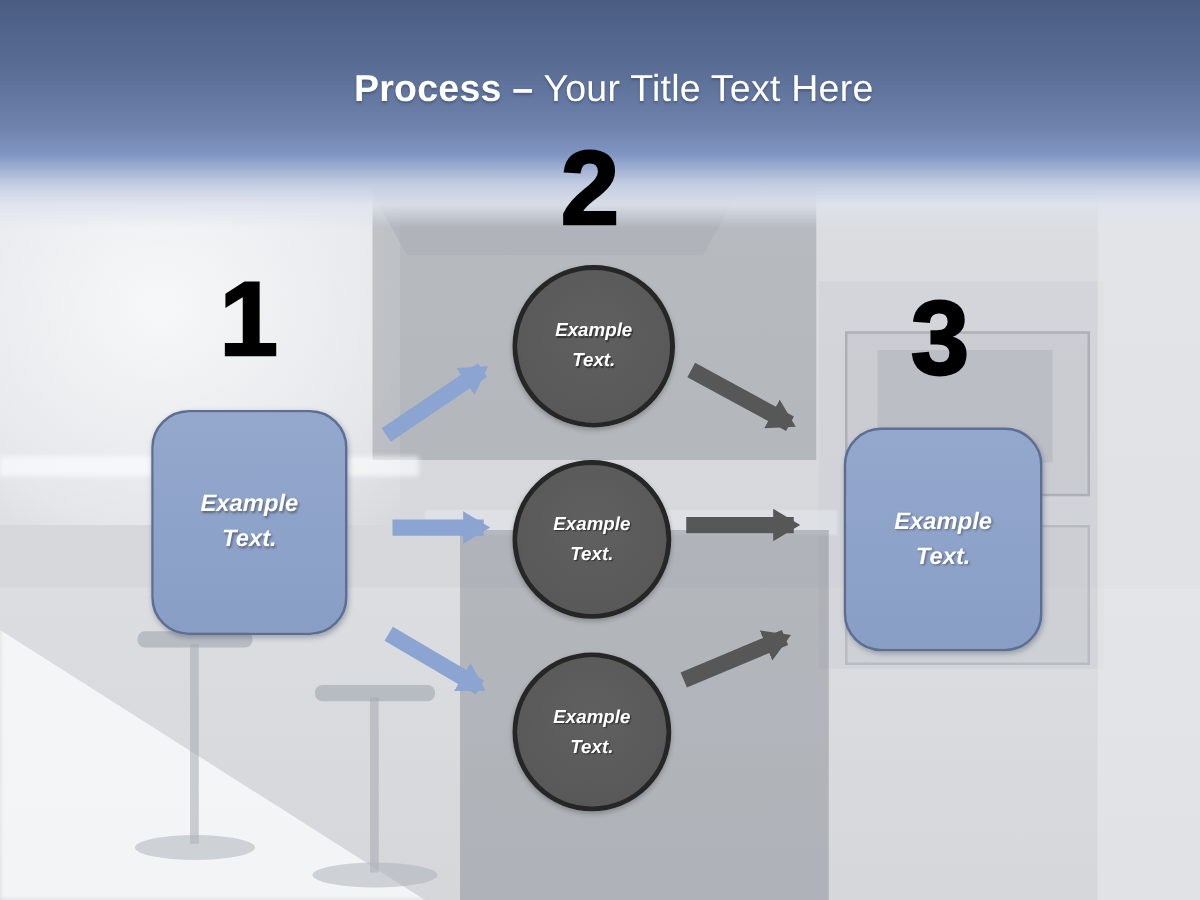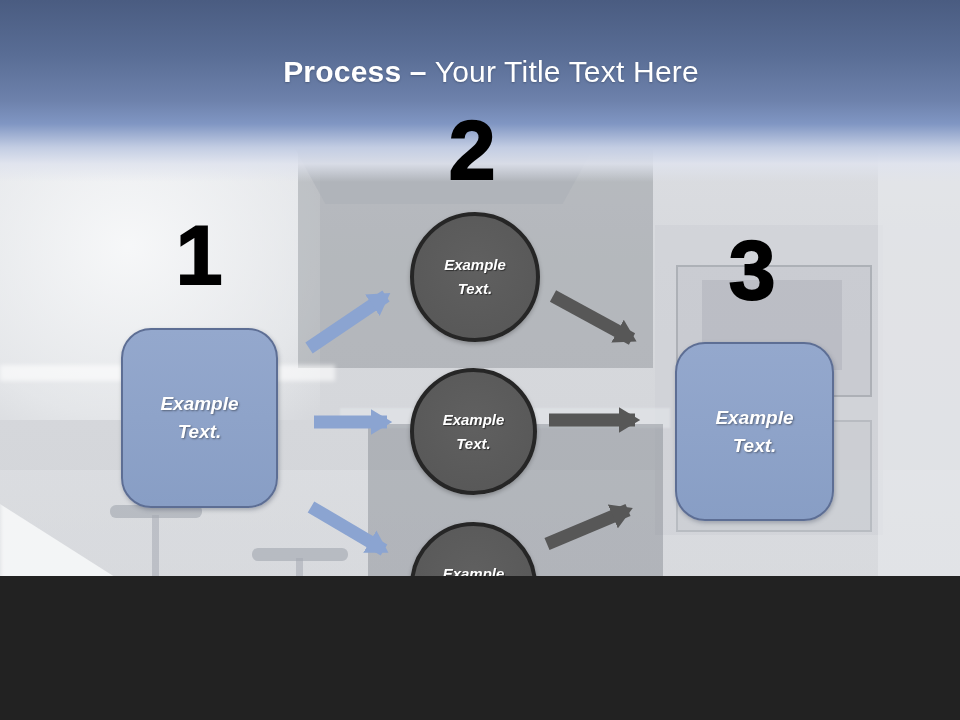--- a/index.html
+++ b/index.html
@@ -1,17 +1,17 @@
 <!DOCTYPE html>
 <html><head>
 <meta charset="utf-8">
 <style>
   html,body{margin:0;padding:0;background:#222;}
   .slide{
-    position:relative;width:960px;height:576px;overflow:hidden;
+    position:relative;width:960px;height:720px;overflow:hidden;
     font-family:"Liberation Sans",sans-serif;
     background:linear-gradient(180deg,#e0e2e7 0%,#d7d9dd 45%,#d3d5d9 100%);
   }
   .layer{position:absolute;pointer-events:none;}
 
   
   .kitchen{left:0;top:0;width:960px;height:720px;}
   .k{position:absolute;}
   .k-leftwall{left:0;top:130px;width:320px;height:290px;
     background:radial-gradient(ellipse at 40% 40%,rgba(248,249,250,.95),rgba(240,242,244,.55) 70%,rgba(240,242,244,0));}

